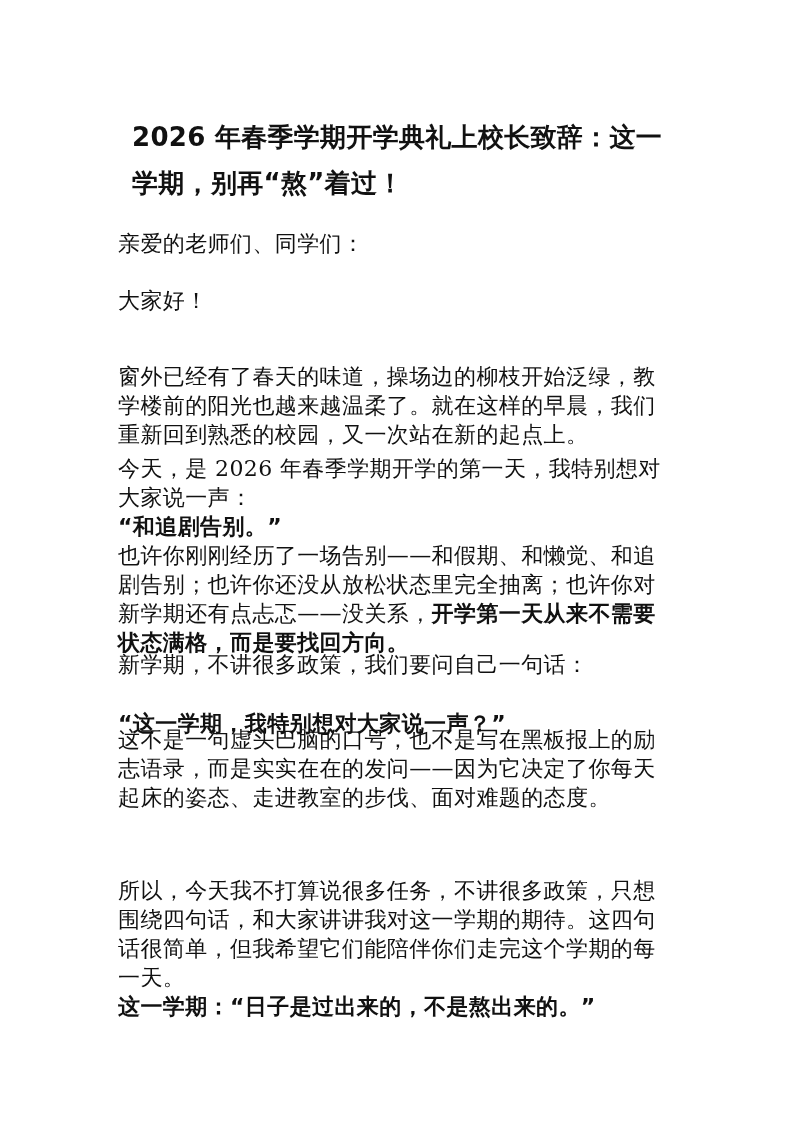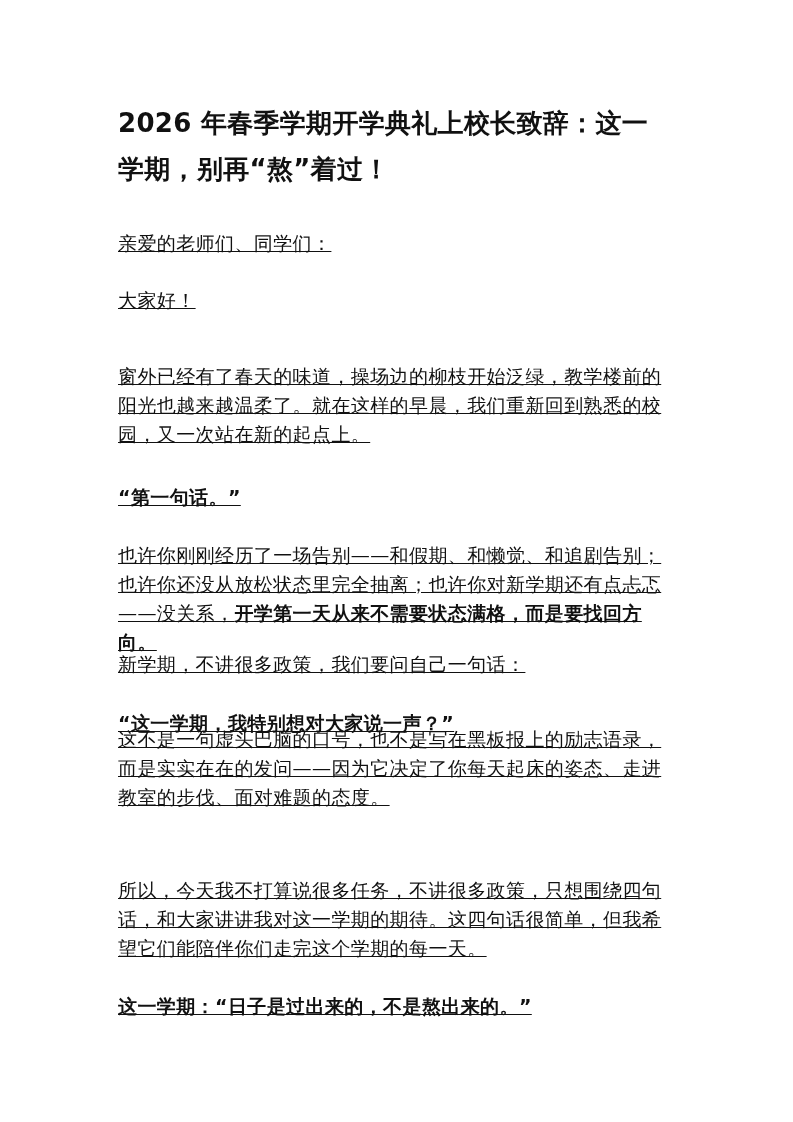--- a/index.html
+++ b/index.html
@@ -1,27 +1,26 @@
 <!DOCTYPE html>
 <html><head>
 <meta charset="utf-8">
 <style>
   html, body { margin: 0; padding: 0; background: #ffffff; }
   body { width: 793px; height: 1122px; position: relative; overflow: hidden; color: #111; }
   .page { position: absolute; left: 118px; top: 0; width: 548px; }
   .title {
     position: absolute; left: 0; top: 100px; width: 548px;
     font-family: "DejaVu Sans", sans-serif; font-weight: bold;
-    font-size: 26px; line-height: 46px; letter-spacing: 0.3px; margin: 0;
+    font-size: 26px; line-height: 46px; letter-spacing: 0.3px; margin: 14px;
   }
   .para {
     position: absolute; left: 0; width: 548px; margin: 0;
-    font-family: "DejaVu Serif", serif; font-size: 19px; line-height: 29px;
+    font-family: "DejaVu Serif", serif; font-size: 22px; line-height: 29px;
     letter-spacing: 0.4px;
-    text-decoration: underline;
   }
   .para b, .bold { font-family: "DejaVu Sans", sans-serif; font-weight: bold; }
 </style>
 </head>
 <body>
 
 <div class="page">
   <h1 class="title">2026 年春季学期开学典礼上校长致辞：这一学期，别再“熬”着过！</h1>
 
   <p class="para" style="top:229px">
@@ -30,22 +29,22 @@
 
   <p class="para" style="top:286px">
     <span>大家好！</span>
   </p>
 
   <p class="para" style="top:362px">
     <span>窗外已经有了春天的味道，操场边的柳枝开始泛绿，教学楼前的阳光也越来越温柔了。就在这样的早晨，我们重新回到熟悉的校园，又一次站在新的起点上。</span>
   </p>
 
   <p class="para" style="top:454px">
-    <br>
-    <b>“第一句话。”</b>
+    <span>今天，是 2026 年春季学期开学的第一天，我特别想对大家说一声：</span><br>
+    <b>“和追剧告别。”</b>
   </p>
 
   <p class="para" style="top:541px">
     <span>也许你刚刚经历了一场告别——和假期、和懒觉、和追剧告别；也许你还没从放松状态里完全抽离；也许你对新学期还有点忐忑——没关系，</span><b>开学第一天从来不需要状态满格，而是要找回方向。</b>
   </p>
 
   <p class="para" style="top:650px">
     <span>新学期，不讲很多政策，我们要问自己一句话：</span>
   </p>
 

